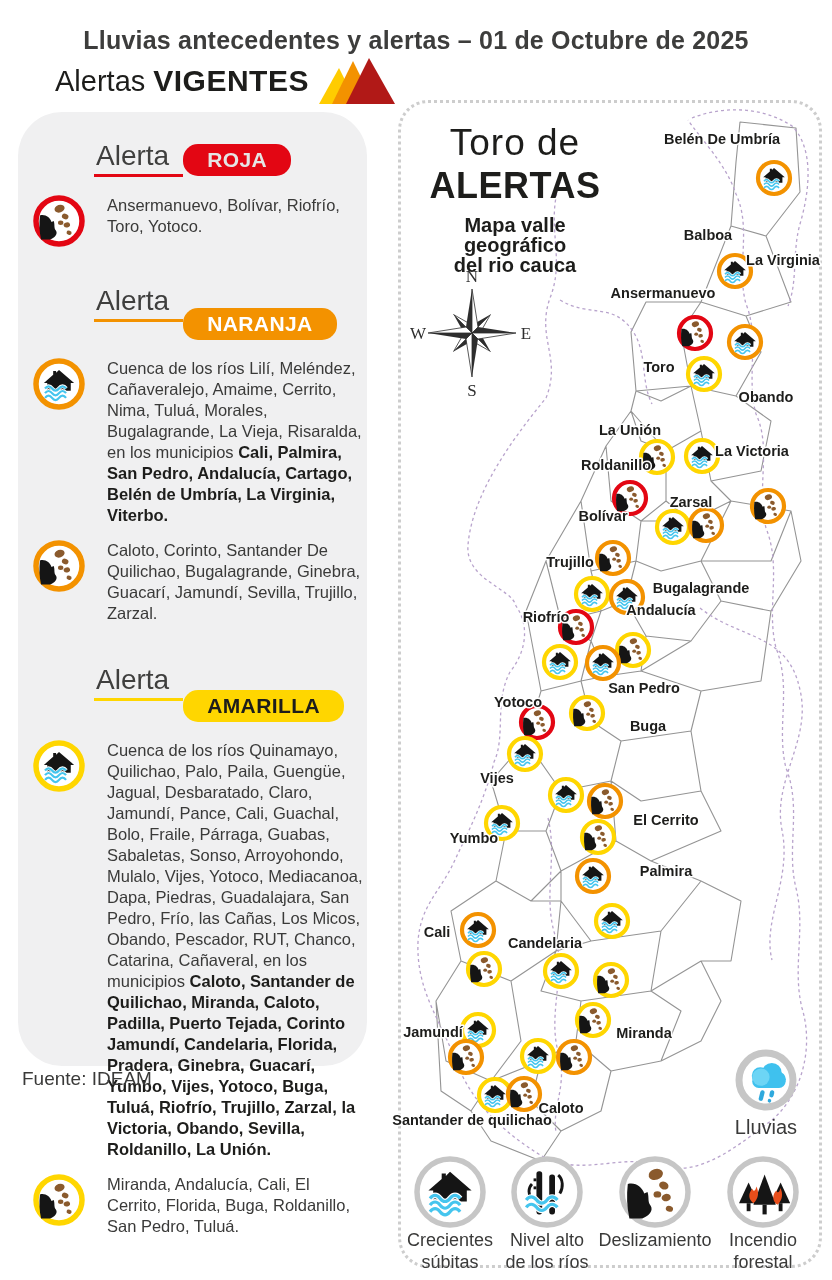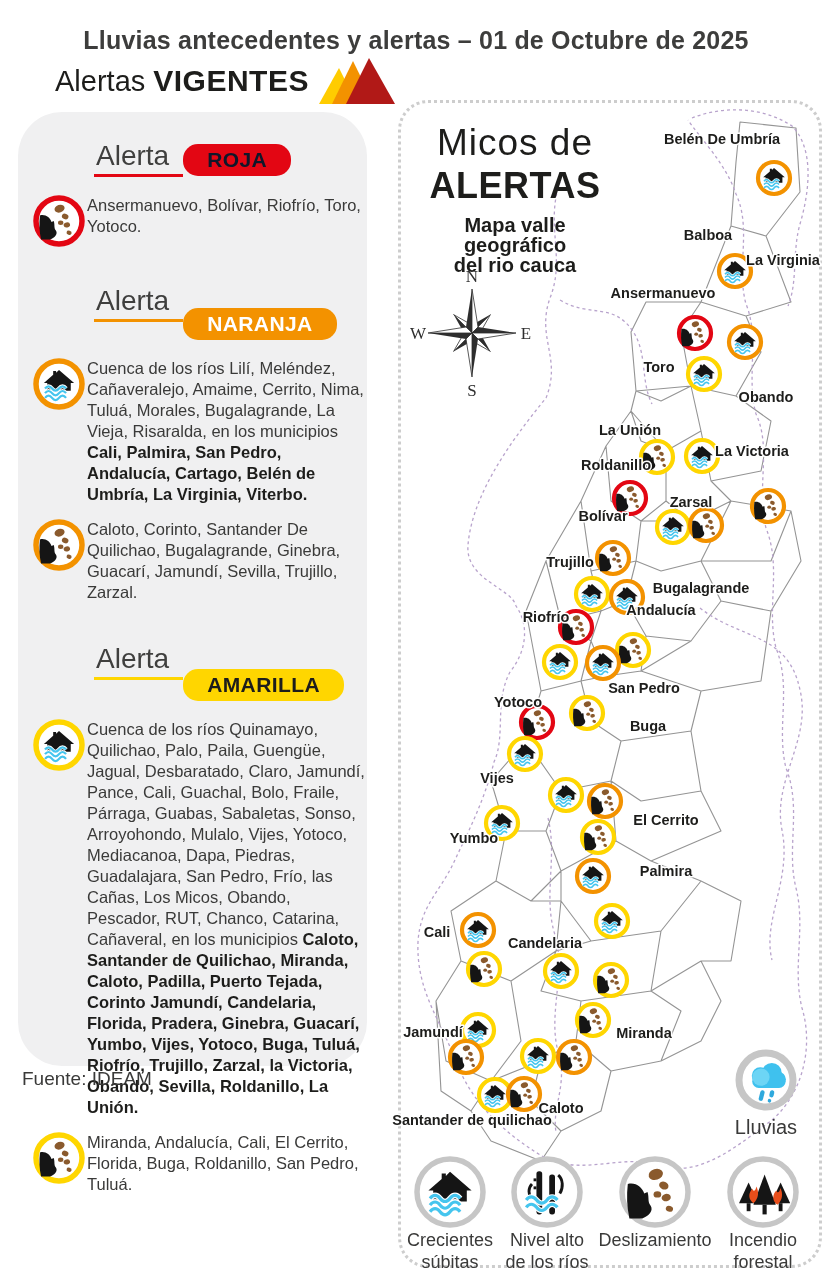--- a/index.html
+++ b/index.html
@@ -10,21 +10,21 @@
   .brand{position:absolute;top:58px;left:55px;display:flex;align-items:center;}
   .brand-regular{font-size:29px;color:#1d1d1b;}
   .brand-bold{font-size:30px;font-weight:bold;color:#1d1d1b;margin-left:8px;letter-spacing:.5px;}
   .brand-tri{margin-left:10px;}
   .left-panel{position:absolute;left:18px;top:112px;width:349px;height:954px;
         background:#f0f0f1;border-radius:44px;z-index:1;}
   .sections{padding-top:16px;}
   .section-header{display:flex;align-items:center;margin:14px 0 10px 76px;}
   .alerta-label{font-size:28px;color:#3f3f3e;line-height:1;padding:0 14px 4px 2px;border-bottom:3px solid;}
   .badge{font-size:21px;font-weight:bold;line-height:1;padding:5px 24px 6px;border-radius:15px;letter-spacing:.4px;}
-  .item{display:flex;align-items:flex-start;gap:0;padding:4px 1px 6px 13px;}
+  .item{display:flex;align-items:flex-start;gap:20px;padding:4px 1px 6px 13px;}
   .item-icon{flex:0 0 56px;margin-top:2px;}
   .item-text{margin:4px 0 0 0;font-size:16.5px;line-height:21px;color:#3a3a39;}
   .item-text b{color:#1d1d1b;}
   .source{position:absolute;left:22px;top:1068px;font-size:19px;color:#3a3a39;z-index:1;}
   .map-panel{position:absolute;left:398px;top:100px;width:424px;height:1168px;box-sizing:border-box;
         border:3px dotted #cdcdcd;border-radius:30px;z-index:1;}
   .map-title{position:absolute;left:412px;top:122px;width:206px;text-align:center;color:#1d1d1b;z-index:3;}
   .map-title-1{font-size:37px;letter-spacing:1px;}
   .map-title-2{font-size:36px;font-weight:bold;margin-top:1px;letter-spacing:.5px;}
   .map-sub{font-size:20px;font-weight:bold;line-height:20px;margin-top:8px;}
@@ -117,21 +117,21 @@
       <polygon points="13,46 34,3 55,46" fill="#f39200"></polygon>
       <polygon points="27,46 50,0 76,46" fill="#b11917"></polygon>
     </svg>
   </div>
 
   <div class="left-panel">
     <div class="sections" id="sections">
         <div class="section">
           <div class="section-header">
             <span class="alerta-label" style="border-color: rgb(227, 6, 19);">Alerta</span>
-            <span class="badge" style="background: rgb(227, 6, 19); color: #0f172a;">ROJA</span>
+            <span class="badge" style="background: rgb(227, 6, 19); color: #e5e5e5;">ROJA</span>
           </div>
           <div class="item">
             <svg class="item-icon" width="56" height="56" viewBox="-28 -28 56 56">
               <g transform="translate(0,0)">
                 <circle r="23" fill="#ffffff" stroke="#e30613" stroke-width="5.5"></circle>
                 <use transform="scale(1.12)" href="#inner-slide"></use>
               </g>
             </svg>
             <p class="item-text">Ansermanuevo, Bolívar, Riofrío, Toro, Yotoco.</p>
           </div>
@@ -185,21 +185,21 @@
           </div>
         </div>
       </div>
   </div>
 
   <div class="source">Fuente: IDEAM</div>
 
   <div class="map-panel"></div>
 
   <div class="map-title">
-    <div class="map-title-1">Micos de</div>
+    <div class="map-title-1">Toro de</div>
     <div class="map-title-2">ALERTAS</div>
     <div class="map-sub">
       <div>Mapa valle geográfico</div>
       <div>del rio cauca</div>
     </div>
   </div>
 
   <svg class="compass" width="150" height="150" viewBox="-75 -75 150 150">
     <g>
       <path d="M0,0 L0,-8 L18.4,-18.4 Z" fill="#2e2e2e"></path>

